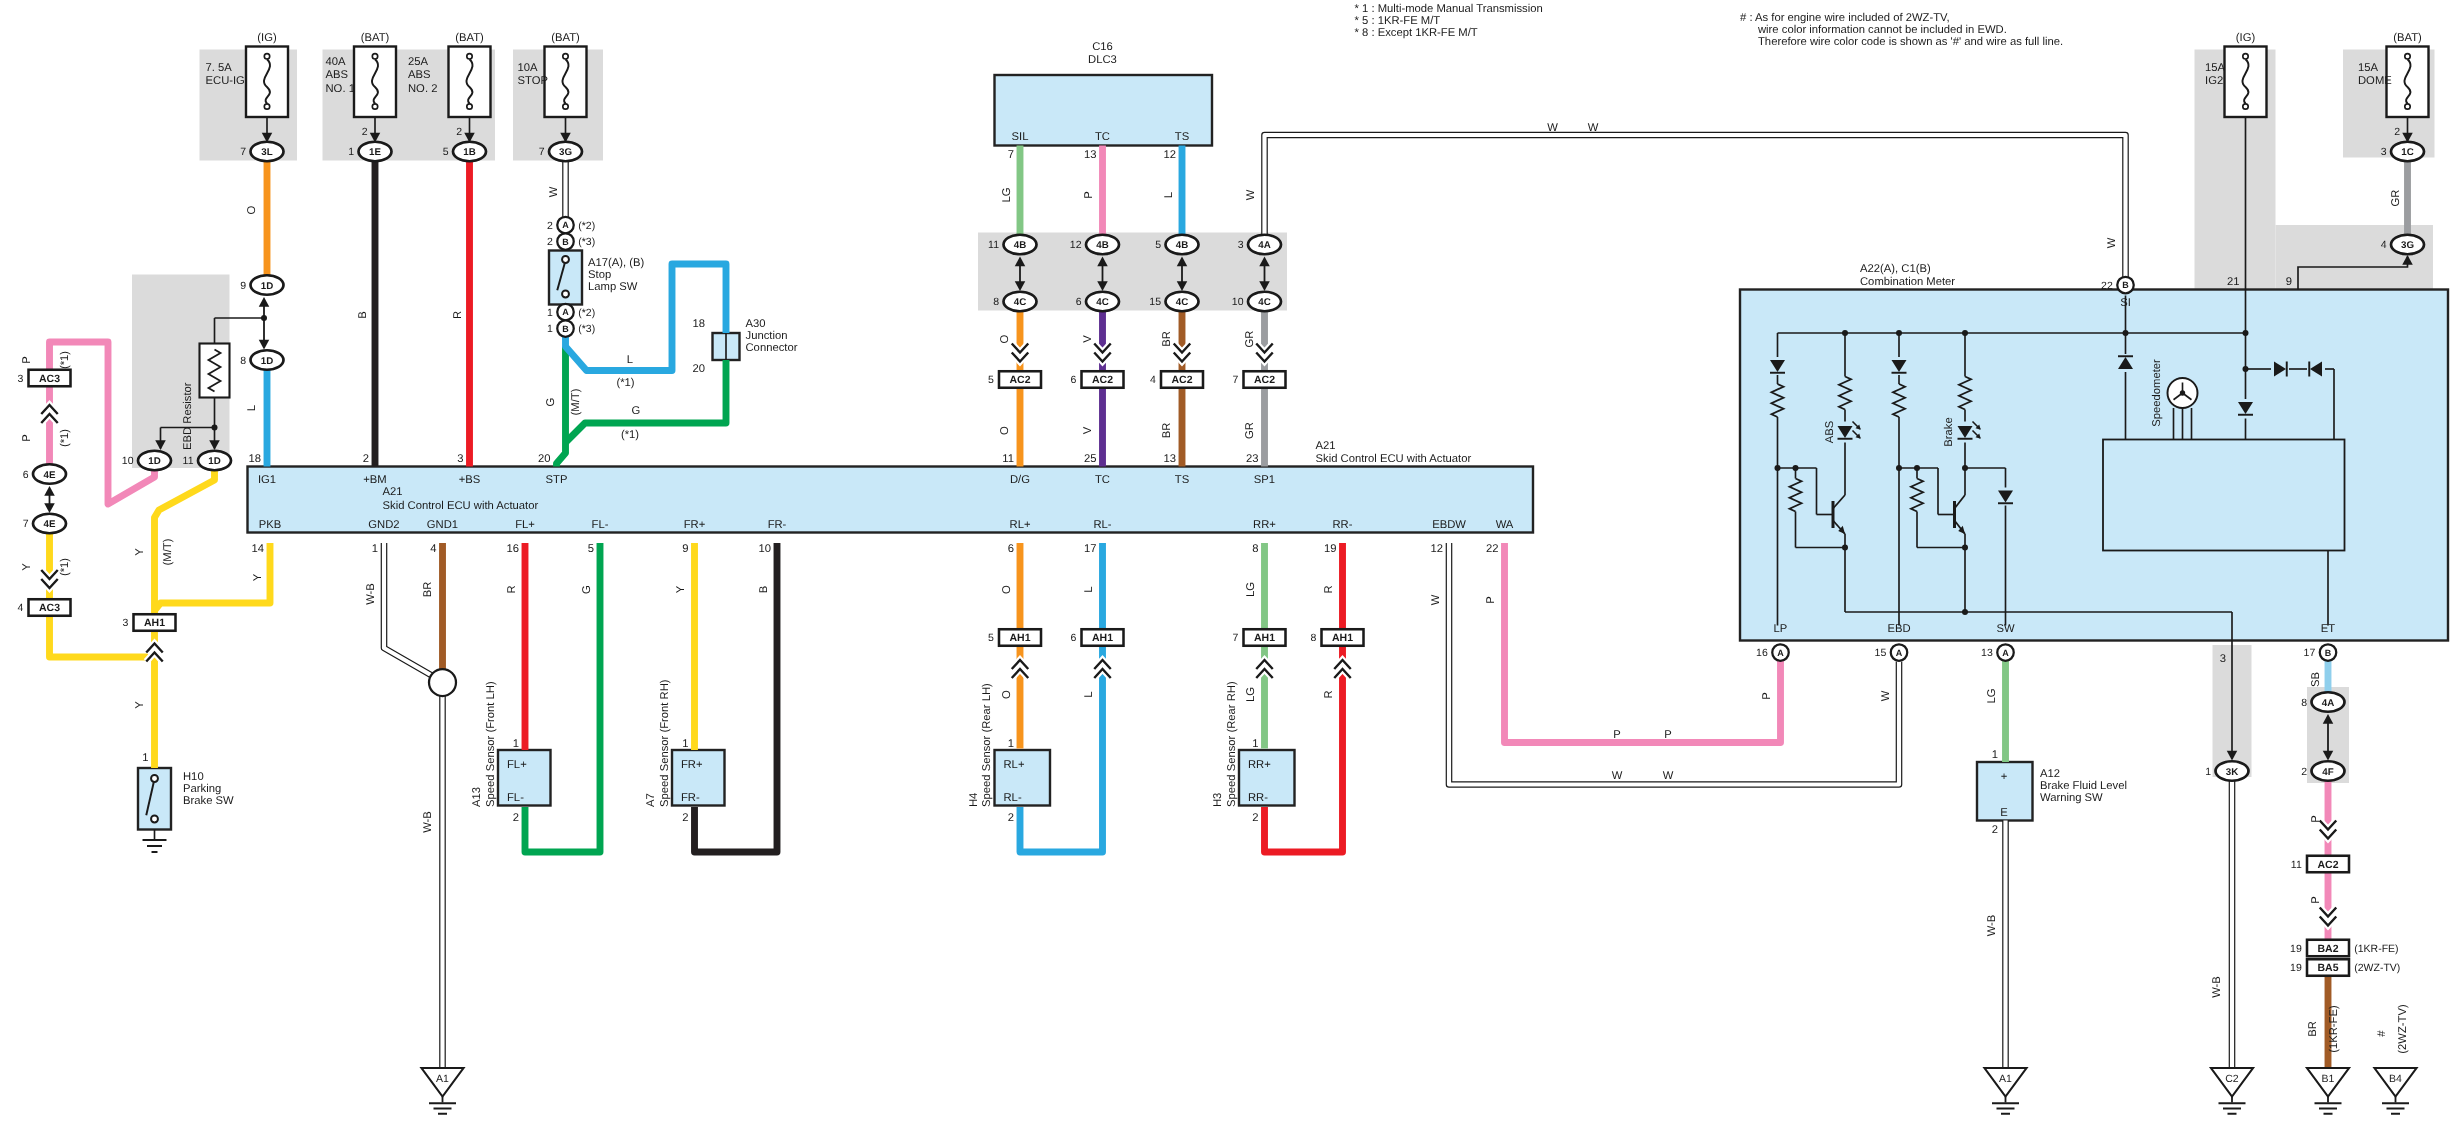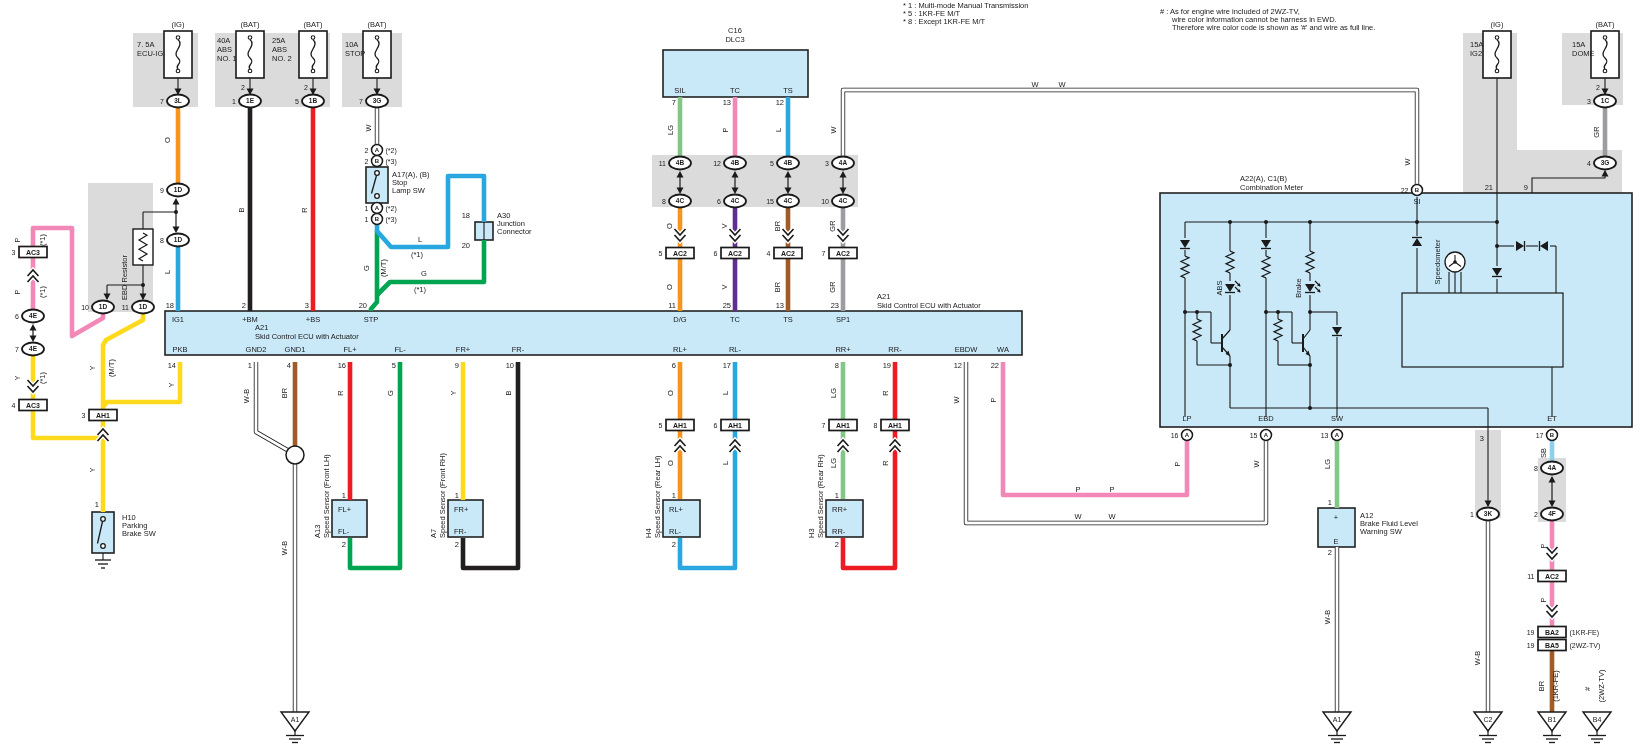--- a/index.html
+++ b/index.html
@@ -864,15 +864,15 @@
         <text x="1336" y="544" fill="#1a1a1a" font-size="7.5" text-anchor="middle" font-family="Liberation Sans, sans-serif">E</text>
         <text x="1360" y="518" fill="#1a1a1a" font-size="7.5" text-anchor="start" font-family="Liberation Sans, sans-serif">A12</text>
         <text x="1360" y="526" fill="#1a1a1a" font-size="7.5" text-anchor="start" font-family="Liberation Sans, sans-serif">Brake Fluid Level</text>
         <text x="1360" y="534" fill="#1a1a1a" font-size="7.5" text-anchor="start" font-family="Liberation Sans, sans-serif">Warning SW</text>
       </g>
     </svg>
   <div class="note" style="left:903px;top:2px">* 1 : Multi-mode Manual Transmission</div>
   <div class="note" style="left:903px;top:10px">* 5 : 1KR-FE M/T</div>
   <div class="note" style="left:903px;top:18px">* 8 : Except 1KR-FE M/T</div>
   <div class="note" style="left:1160px;top:8px"># : As for engine wire included of 2WZ-TV,</div>
-  <div class="note" style="left:1172px;top:16px">wire color information cannot be harness in EWD.</div>
+  <div class="note" style="left:1172px;top:16px">wire color information cannot be included in EWD.</div>
   <div class="note" style="left:1172px;top:24px">Therefore wire color code is shown as '#' and wire as full line.</div>
 </div>
 
 </body></html>

